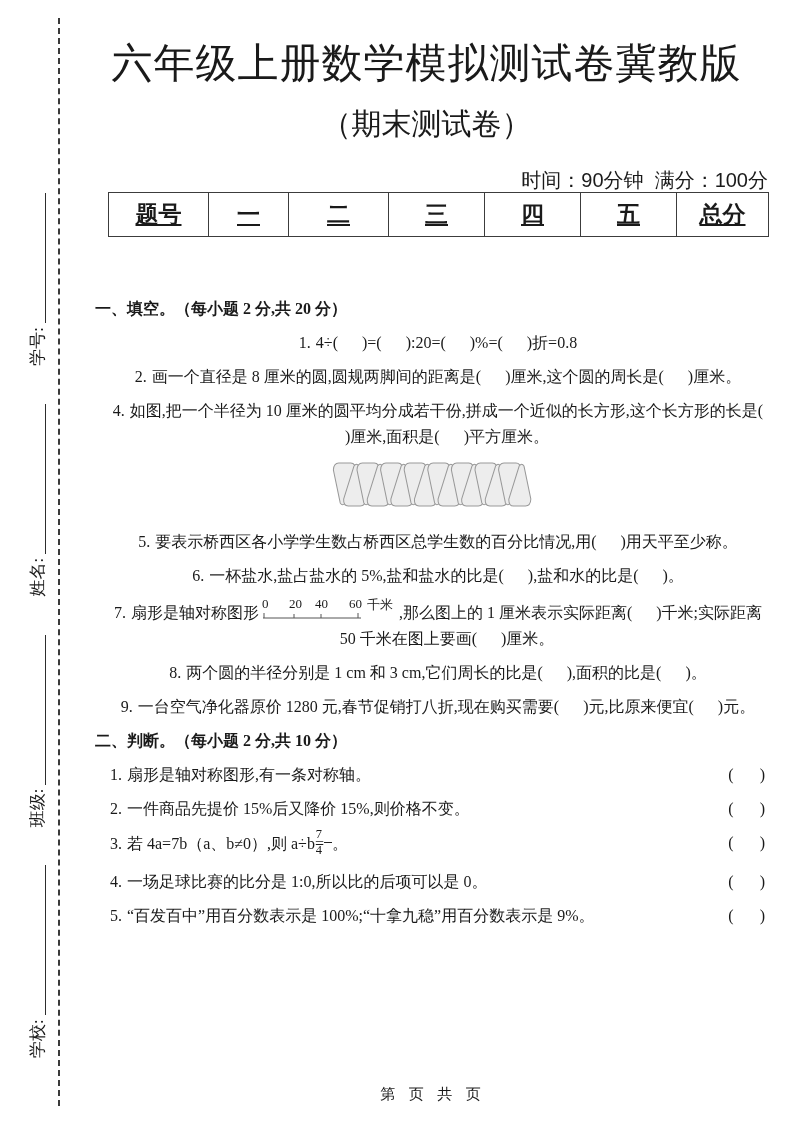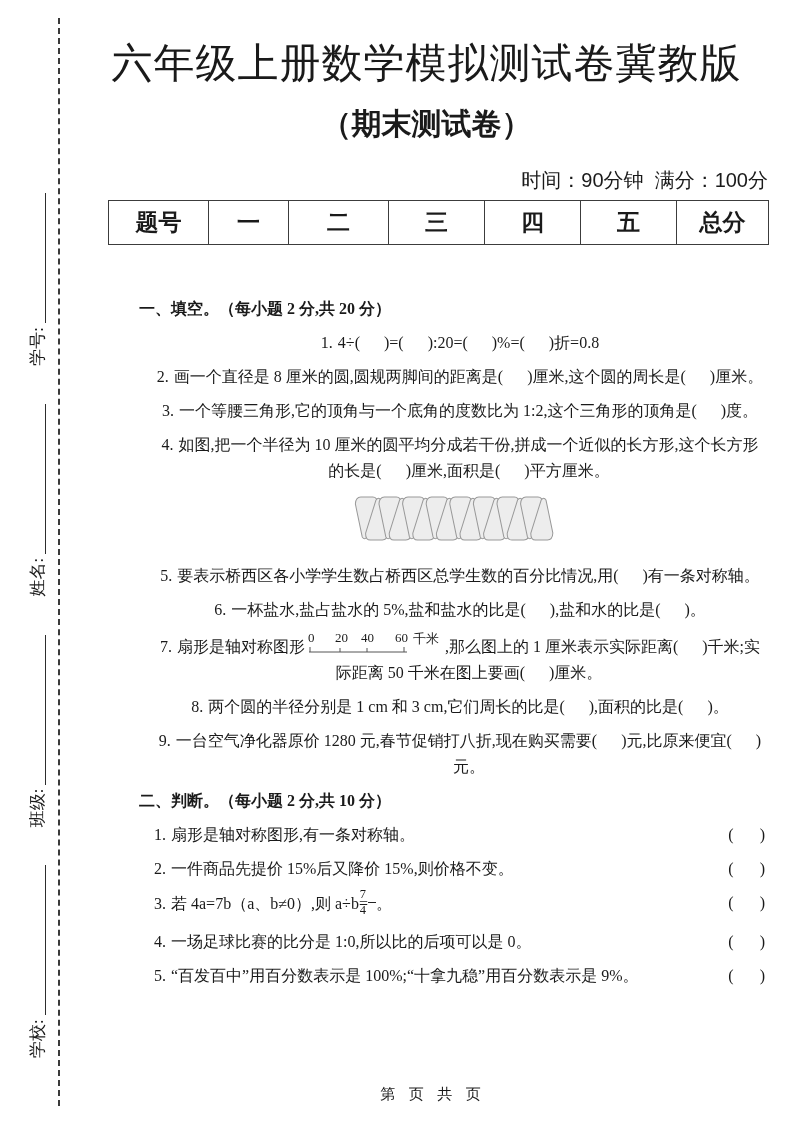--- a/index.html
+++ b/index.html
@@ -34,50 +34,50 @@
   .title {
     position: absolute; top: 36px; left: 80px; right: 20px;
     text-align: center;
     font-family: "Liberation Sans", sans-serif;
     font-weight: normal; font-size: 41px; letter-spacing: 1px;
   }
   .subtitle {
     position: absolute; top: 104px; left: 80px; right: 20px;
     text-align: center;
     font-family: "Liberation Sans", sans-serif;
-    font-weight: bold; font-size: 30px;
+    font-weight: normal; font-size: 30px;
   }
   .meta {
     position: absolute; top: 167px; right: 25px;
     font-family: "Liberation Sans", sans-serif;
     font-size: 20px; white-space: pre;
   }
   
   .score-table {
-    position: absolute; top: 200px; left: 108px; width: 660px;
-    border-collapse: collapse; table-layout: fixed;
+    position: absolute; top: 192px; left: 108px; width: 660px;
+    border-collapse: collapse; table-layout: fixed; text-decoration: underline;
   }
   .score-table td {
     border: 1.5px solid #3c3c3c;
     text-align: center; vertical-align: middle;
     font-size: 23px; font-weight: bold;
     height: 44px;
   }
   .score-table tr.score-row td { height: 42px; font-size: 20px; }
   .score-table col.c0 { width: 100px; }
   .score-table col.c1 { width: 80px; }
   .score-table col.c2 { width: 100px; }
   .score-table col.c3 { width: 96px; }
   .score-table col.c4 { width: 96px; }
   .score-table col.c5 { width: 96px; }
   .score-table col.c6 { width: 92px; }
   
   .main {
     position: absolute; top: 296px; left: 95px; right: 27px;
-    font-size: 16px; line-height: 26px; margin-left: 44px;
+    font-size: 16px; line-height: 26px;
   }
   .sec-heading { font-weight: bold; margin-bottom: 8px; }
   .sec-heading.second { margin-top: 6px; }
   .q { padding-left: 33px; text-indent: -18px; margin-bottom: 8px; text-align: center; }
   .qnum { margin-right: 5px; }
   .qtext { white-space: pre-wrap; }
   .jq { display: flex; margin-bottom: 8px; }
   .jq .jtext { flex: 1; padding-left: 33px; text-indent: -18px; white-space: pre-wrap; }
   .jq .jans { white-space: pre; margin-left: 8px; letter-spacing: 1px; }
   
@@ -139,23 +139,20 @@
 
     <div class="sec-heading">一、填空。（每小题 2 分,共 20 分）</div>
 
     <div class="q">
       <span class="qnum">1.</span><span class="qtext">4÷(      )=(      ):20=(      )%=(      )折=0.8</span>
     </div>
     <div class="q">
       <span class="qnum">2.</span><span class="qtext">画一个直径是 8 厘米的圆,圆规两脚间的距离是(      )厘米,这个圆的周长是(      )厘米。</span>
     </div>
     <div class="q">
-      <span class="qnum">3.</span><span class="qtext">一个等腰三角形,它的顶角与一个底角的度数比为 1:2,这个三角形的顶角是(      )度。</span>
-    </div>
-    <div class="q">
       <span class="qnum">4.</span><span class="qtext">如图,把一个半径为 10 厘米的圆平均分成若干份,拼成一个近似的长方形,这个长方形的长是(      )厘米,面积是(      )平方厘米。</span>
     </div>
 
     <div class="fig-wrap">
       <svg id="sector-svg" width="206" height="53" viewBox="0 0 206 53">
         <g id="sectors" transform="skewX(-3)">
             <path d="M 6 12 Q 6 5 11 5 L 23 5 Q 28 5 28 12 L 19.4 45 Q 17 48.5 14.6 45 Z"></path>
             <path d="M 26.400000000000002 8 Q 28.8 4.5 31.2 8 L 39.8 41 Q 39.8 48 34.8 48 L 22.8 48 Q 17.8 48 17.8 41 Z"></path>
             <path d="M 29.6 12 Q 29.6 5 34.6 5 L 46.6 5 Q 51.6 5 51.6 12 L 43 45 Q 40.6 48.5 38.2 45 Z"></path>
             <path d="M 50.00000000000001 8 Q 52.400000000000006 4.5 54.800000000000004 8 L 63.400000000000006 41 Q 63.400000000000006 48 58.400000000000006 48 L 46.400000000000006 48 Q 41.400000000000006 48 41.400000000000006 41 Z"></path>
@@ -169,21 +166,21 @@
             <path d="M 144.4 8 Q 146.8 4.5 149.20000000000002 8 L 157.8 41 Q 157.8 48 152.8 48 L 140.8 48 Q 135.8 48 135.8 41 Z"></path>
             <path d="M 147.60000000000002 12 Q 147.60000000000002 5 152.60000000000002 5 L 164.60000000000002 5 Q 169.60000000000002 5 169.60000000000002 12 L 161.00000000000003 45 Q 158.60000000000002 48.5 156.20000000000002 45 Z"></path>
             <path d="M 168 8 Q 170.4 4.5 172.8 8 L 181.4 41 Q 181.4 48 176.4 48 L 164.4 48 Q 159.4 48 159.4 41 Z"></path>
             <path d="M 171.20000000000002 12 Q 171.20000000000002 5 176.20000000000002 5 L 188.20000000000002 5 Q 193.20000000000002 5 193.20000000000002 12 L 184.60000000000002 45 Q 182.20000000000002 48.5 179.8 45 Z"></path>
             <path d="M 191.6 8 Q 194 4.5 196.4 8 L 205 41 Q 205 48 200 48 L 188 48 Q 183 48 183 41 Z"></path>
           </g>
       </svg>
     </div>
 
     <div class="q">
-      <span class="qnum">5.</span><span class="qtext">要表示桥西区各小学学生数占桥西区总学生数的百分比情况,用(      )有一条对称轴。</span>
+      <span class="qnum">5.</span><span class="qtext">要表示桥西区各小学学生数占桥西区总学生数的百分比情况,用(      )用天平至少称。</span>
     </div>
     <div class="q">
       <span class="qnum">6.</span><span class="qtext">一杯盐水,盐占盐水的 5%,盐和盐水的比是(      ),盐和水的比是(      )。</span>
     </div>
     <div class="q">
       <span class="qnum">7.</span><span class="qtext">扇形是轴对称图形</span><svg class="scalebar" width="136" height="26" viewBox="0 0 136 26">
         <text x="1" y="11">0</text>
         <text x="28" y="11">20</text>
         <text x="54" y="11">40</text>
         <text x="88" y="11">60</text>

